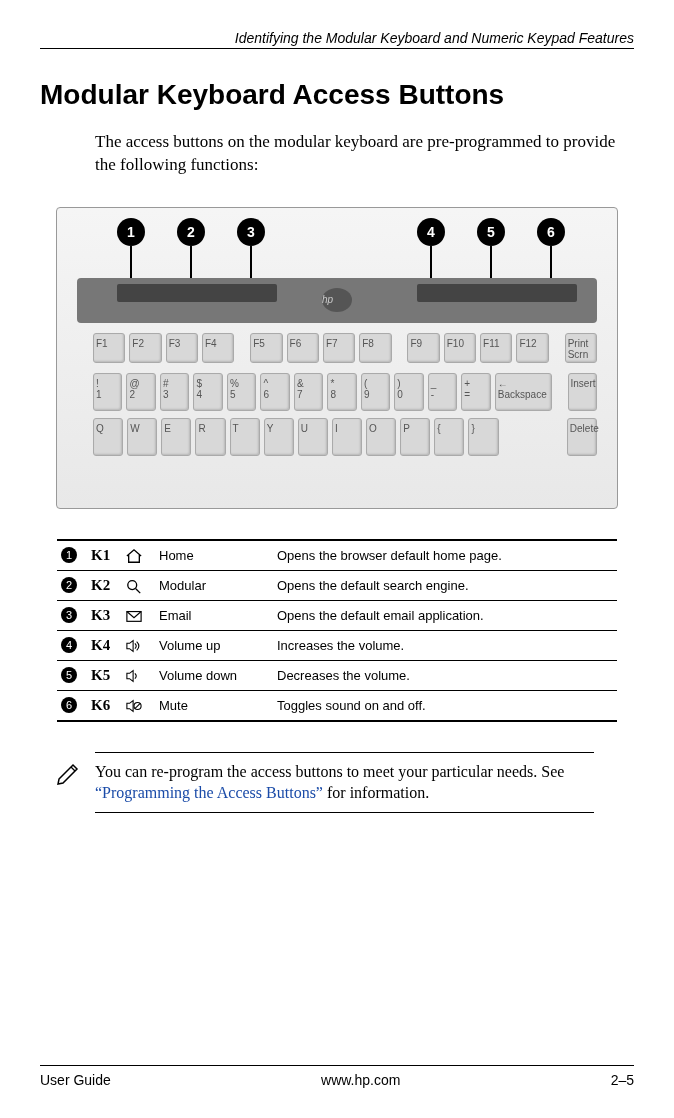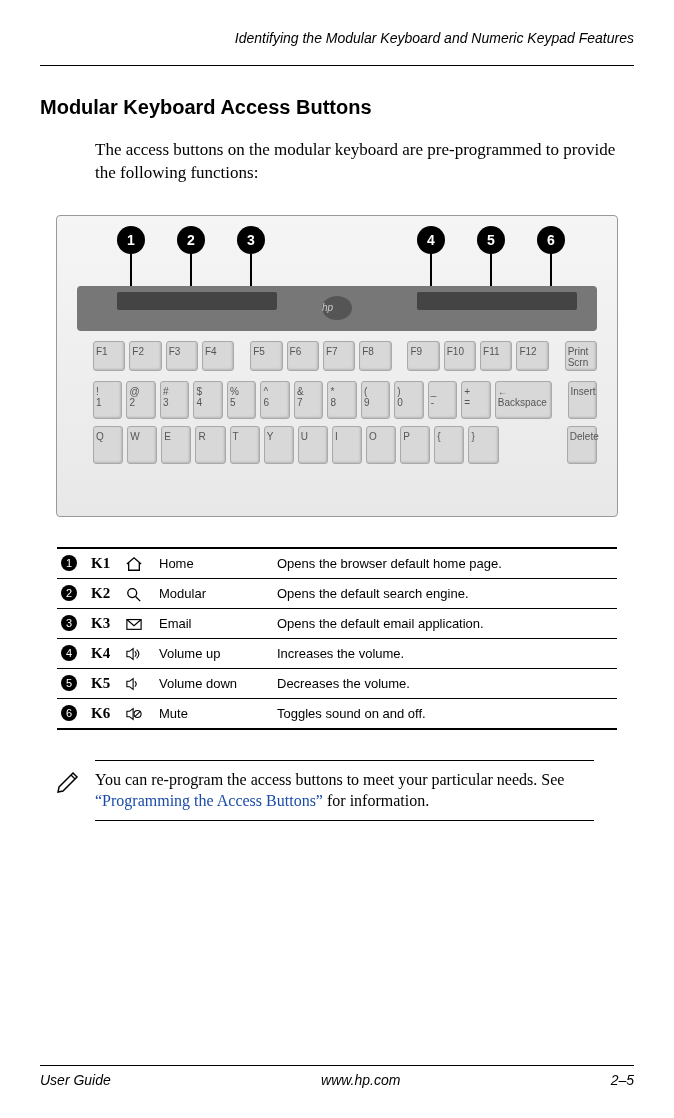--- a/index.html
+++ b/index.html
@@ -17,26 +17,26 @@
     padding: 30px 40px 0 40px;
     box-sizing: border-box;
     height: 100%;
     position: relative;
   }
   .running-header {
     font-style: italic;
     font-size: 14px;
     text-align: right;
     border-bottom: 1px solid #000;
-    padding-bottom: 19px;
+    padding-bottom: 2px;
     margin-bottom: 30px;
     font-family: Verdana, Arial, sans-serif;
   }
   h1.section-title {
-    font-size: 20px;
+    font-size: 28px;
     font-weight: bold;
     margin: 6px 0 20px 0;
     font-family: Verdana, Arial, sans-serif;
   }
   .intro {
     margin-left: 55px;
     font-size: 17px;
     line-height: 1.35;
     margin-bottom: 30px;
   }
@@ -203,21 +203,20 @@
 
   .footer {
     position: absolute;
     bottom: 30px;
     left: 40px;
     right: 40px;
     border-top: 1px solid #000;
     padding-top: 6px;
     display: flex;
     justify-content: space-between;
-    font-style: italic;
     font-size: 14px;
     font-family: Verdana, Arial, sans-serif;
   }
 </style>
 </head>
 <body>
 
 <div class="page">
 
   <div class="running-header">Identifying the Modular Keyboard and Numeric Keypad Features</div>

